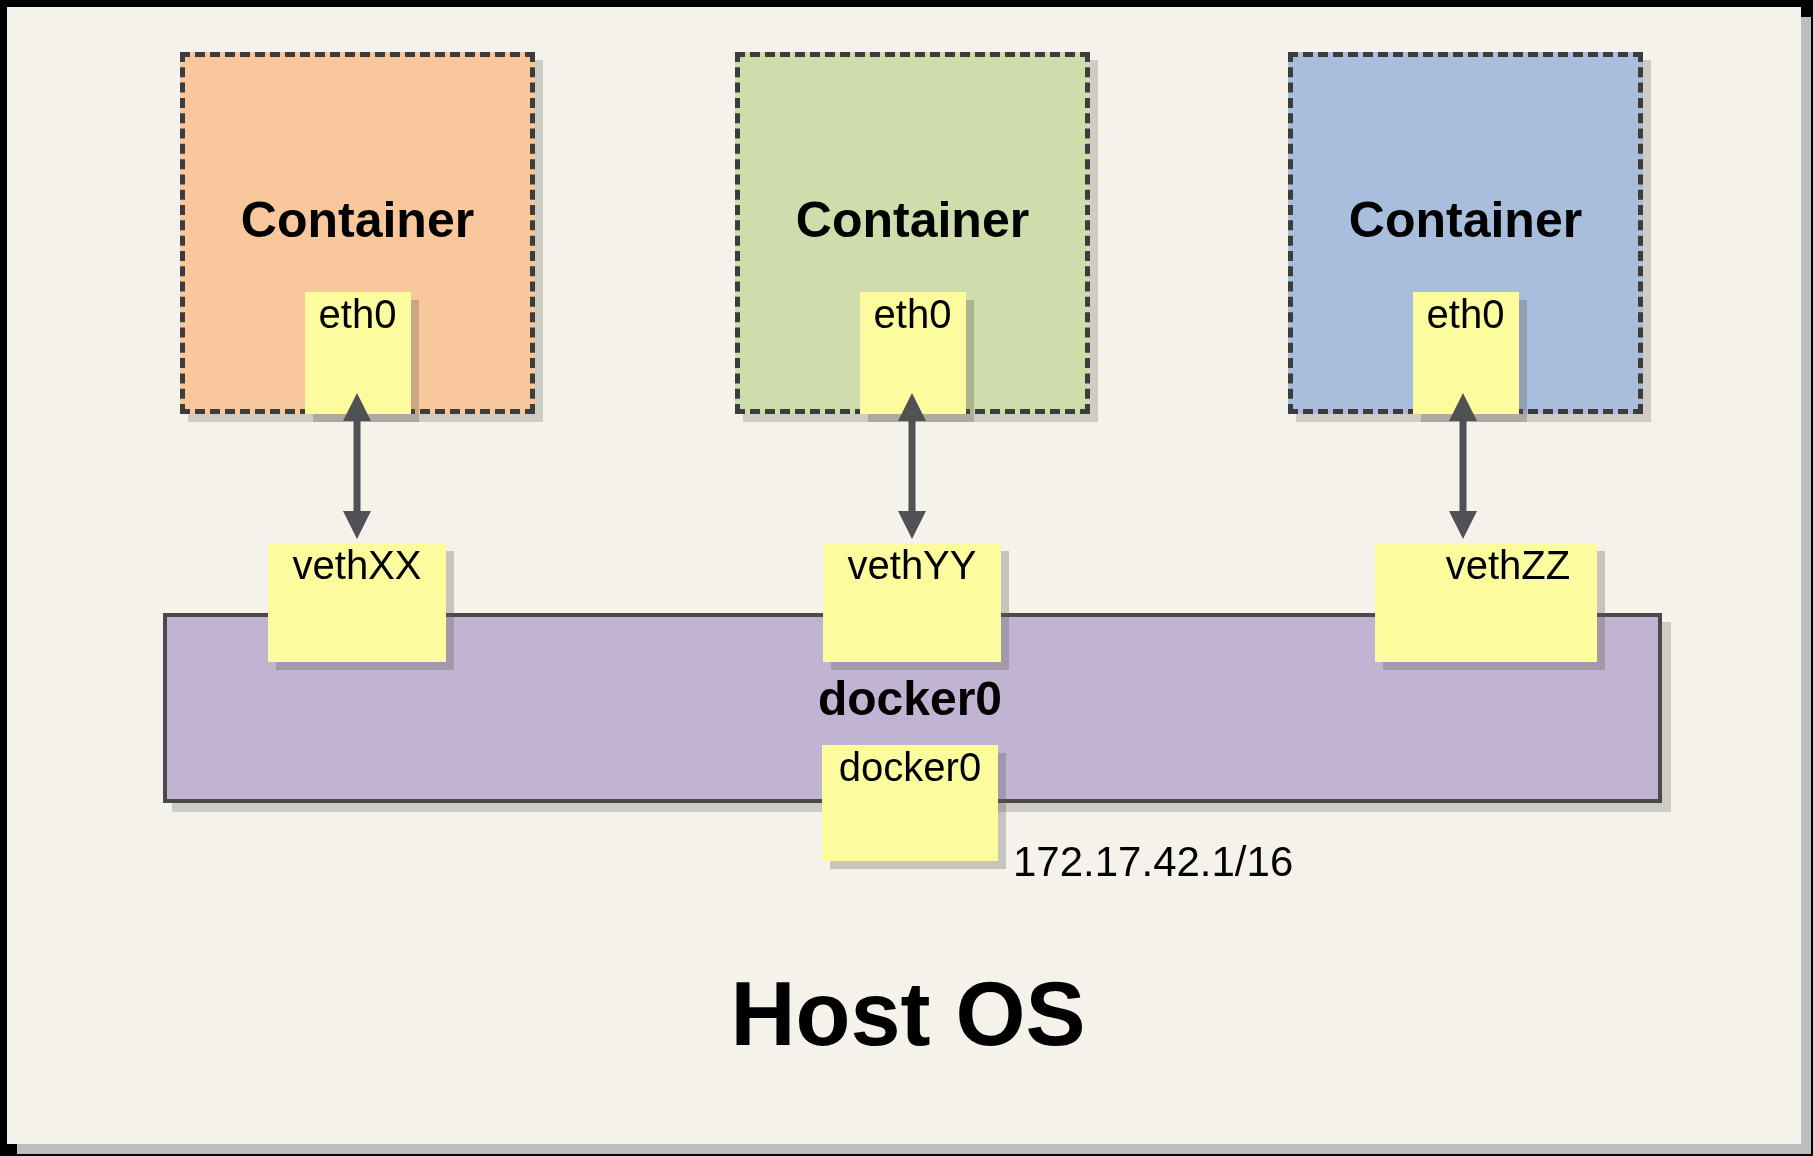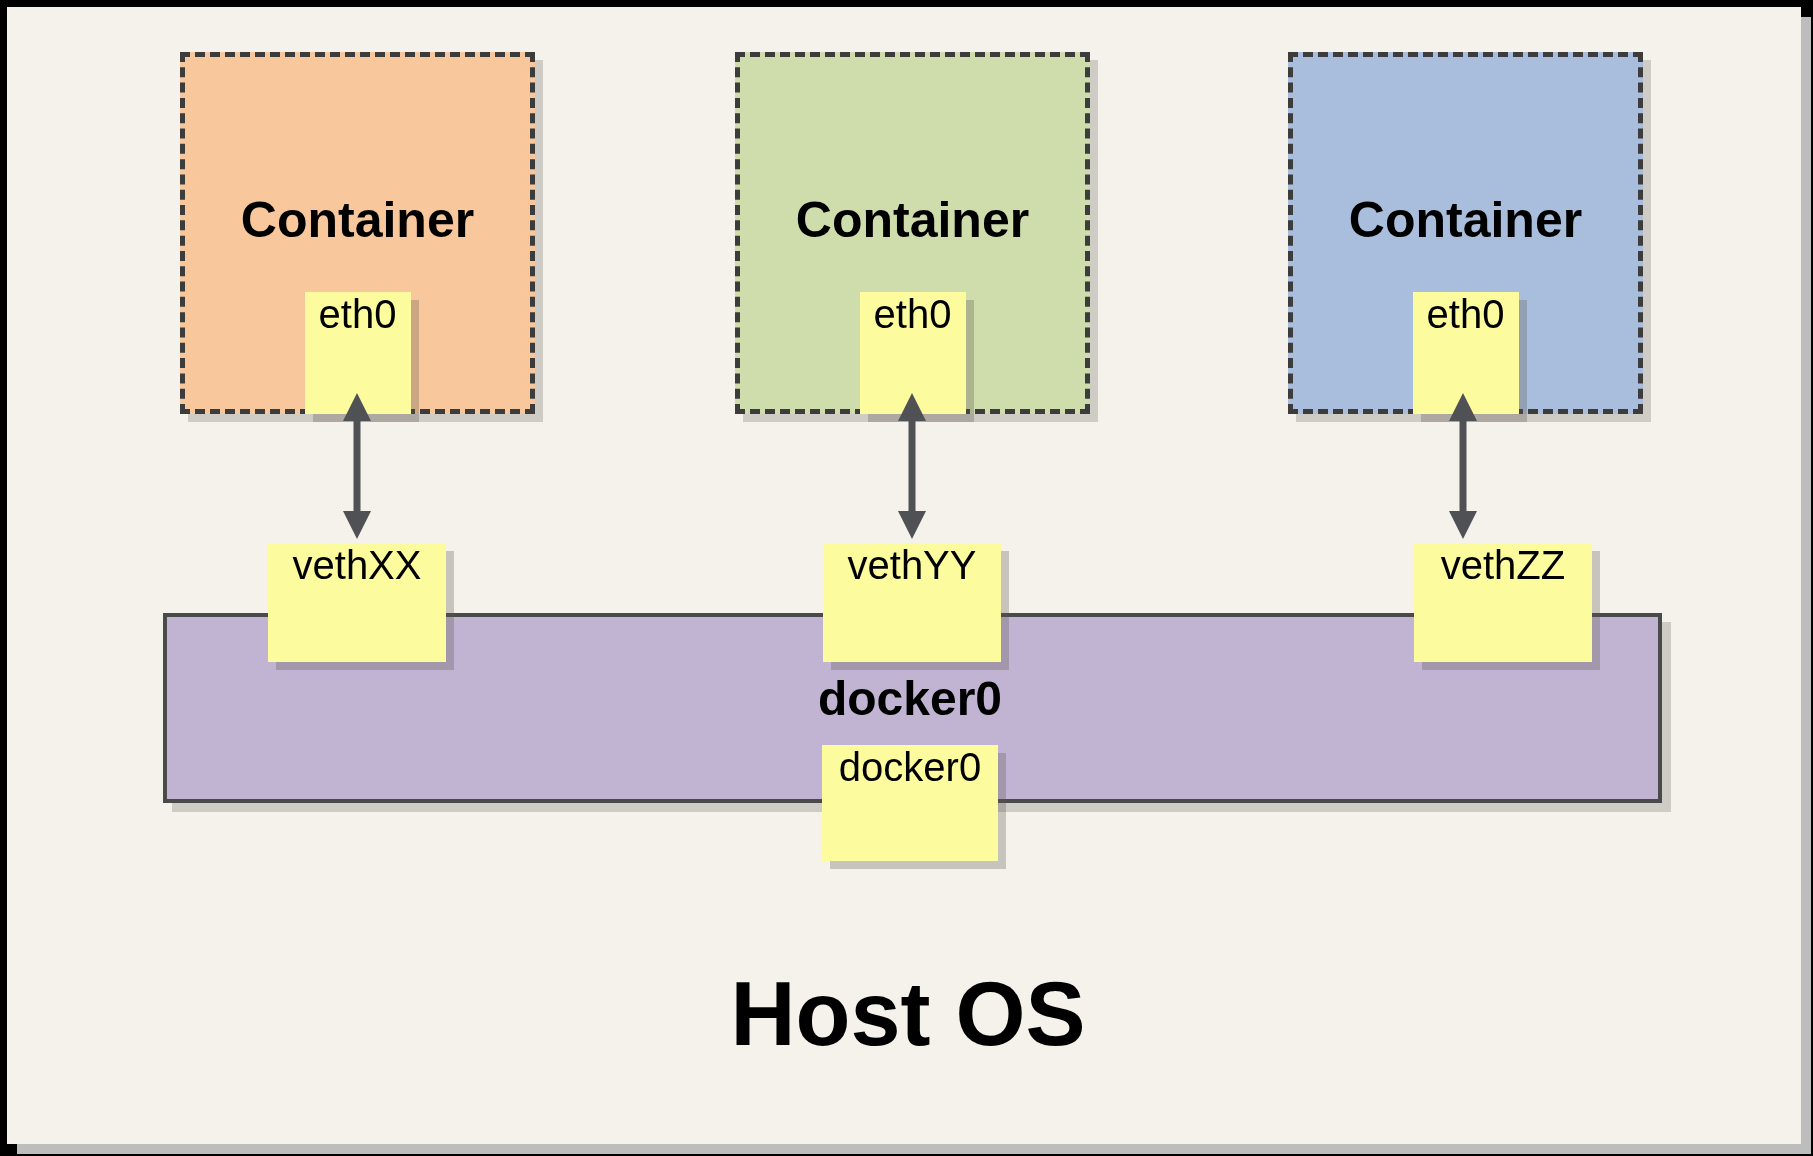--- a/index.html
+++ b/index.html
@@ -74,21 +74,21 @@
   }
   .veth-note {
     top: 536px;
     width: 178px;
     height: 119px;
     font-size: 40px;
     z-index: 30;
   }
   .pos-v1 { left: 261px; }
   .pos-v2 { left: 816px; }
-  .pos-v3 { left: 1407px; }
+  .pos-v3 { left: 1368px; padding-left: 44px; }
 
   
   .arrow {
     position: absolute;
     top: 385px;
     width: 32px;
     height: 148px;
     z-index: 15;
   }
   .pos-a1 { left: 334px; }
@@ -199,16 +199,17 @@
   <div class="note veth-note pos-v2">
     <span>vethYY</span>
   </div>
   <div class="note veth-note pos-v3">
     <span>vethZZ</span>
   </div>
 
   <div class="note docker-note">
     <span>docker0</span>
   </div>
+  <div class="bridge-ip">172.17.42.1/16</div>
 
   <div class="host-title">Host OS</div>
 
 </div>
 
 </body></html>

